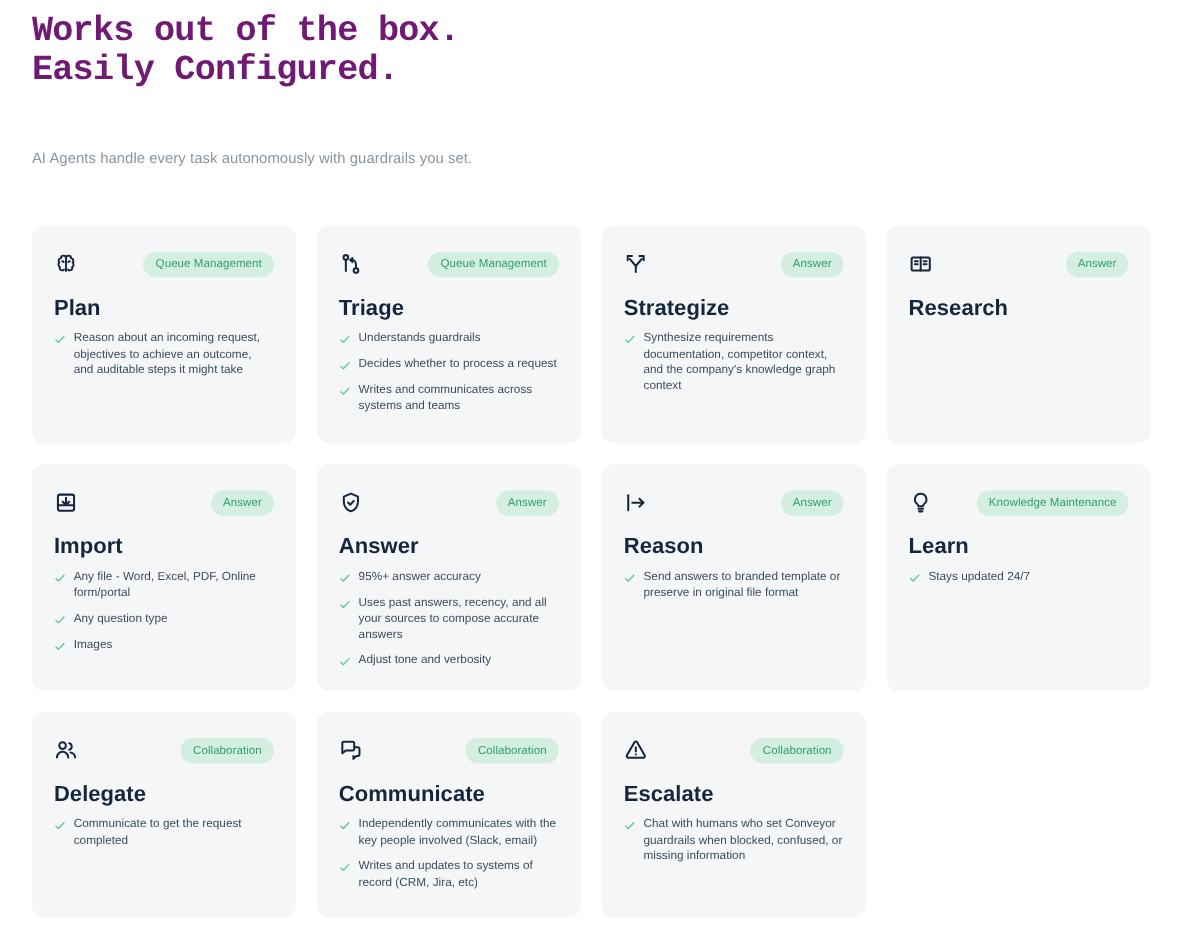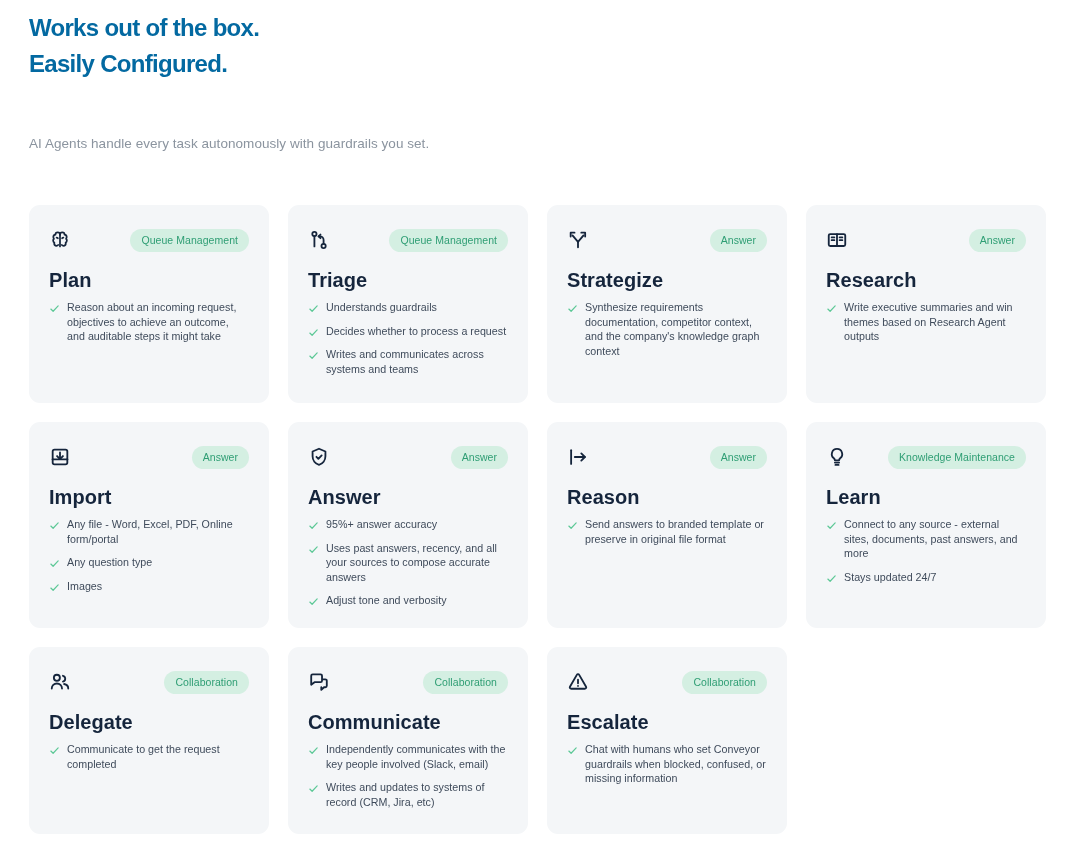--- a/index.html
+++ b/index.html
@@ -22,25 +22,26 @@
 
   
   .header {
     position: absolute;
     left: 29px;
     top: 10px;
     width: 760px;
   }
 
   .headline {
-    font-size: 24px;
+    font-size: 32px;
     line-height: 36px;
     font-weight: 700;
     letter-spacing: -0.7px;
-    color: #0369a1;
+    color: #701a75;
+    font-family: Liberation Mono, monospace;
   }
 
   .headline .line { display: block; }
 
   .subhead {
     margin-top: 53px;
     font-size: 13.5px;
     line-height: 18px;
     font-weight: 400;
     color: #8b949f;
@@ -247,30 +248,20 @@
           <span class="card-icon">
             <svg viewBox="0 0 24 24" fill="none" stroke="currentColor" stroke-width="2" stroke-linecap="round" stroke-linejoin="round">
               <rect x="3" y="5.5" width="18" height="13" rx="1.6"></rect>
               <path d="M12 5.5v13"></path>
               <path d="M6.2 9.2h2.9M6.2 12.2h2.9M14.9 9.2h2.9M14.9 12.2h2.9"></path>
             </svg>
           </span>
           <span class="badge">Answer</span>
         </div>
         <div class="card-title">Research</div>
-        <ul class="bullets">
-          <li class="bullet">
-            <span class="check-icon">
-              <svg viewBox="0 0 24 24" fill="none" stroke="currentColor" stroke-width="2.6" stroke-linecap="round" stroke-linejoin="round">
-                <path d="M4 13.2 9 18 20 6.4"></path>
-              </svg>
-            </span>
-            <span class="bullet-text">Write executive summaries and win themes based on Research Agent outputs</span>
-          </li>
-        </ul>
       </div>
       <div class="card r2">
         <div class="card-top">
           <span class="card-icon">
             <svg viewBox="0 0 24 24" fill="none" stroke="currentColor" stroke-width="2" stroke-linecap="round" stroke-linejoin="round">
               <path d="M4 14.5V18a2 2 0 0 0 2 2h12a2 2 0 0 0 2-2v-3.5"></path>
               <path d="M4 14.5V6a2 2 0 0 1 2-2h12a2 2 0 0 1 2 2v8.5"></path>
               <path d="M12 7v7"></path>
               <path d="M8.8 11 12 14.3 15.2 11"></path>
               <path d="M4 14.5h16"></path>
@@ -379,28 +370,20 @@
           <span class="badge">Knowledge Maintenance</span>
         </div>
         <div class="card-title">Learn</div>
         <ul class="bullets">
           <li class="bullet">
             <span class="check-icon">
               <svg viewBox="0 0 24 24" fill="none" stroke="currentColor" stroke-width="2.6" stroke-linecap="round" stroke-linejoin="round">
                 <path d="M4 13.2 9 18 20 6.4"></path>
               </svg>
             </span>
-            <span class="bullet-text">Connect to any source - external sites, documents, past answers, and more</span>
-          </li>
-          <li class="bullet">
-            <span class="check-icon">
-              <svg viewBox="0 0 24 24" fill="none" stroke="currentColor" stroke-width="2.6" stroke-linecap="round" stroke-linejoin="round">
-                <path d="M4 13.2 9 18 20 6.4"></path>
-              </svg>
-            </span>
             <span class="bullet-text">Stays updated 24/7</span>
           </li>
         </ul>
       </div>
       <div class="card r3">
         <div class="card-top">
           <span class="card-icon">
             <svg viewBox="0 0 24 24" fill="none" stroke="currentColor" stroke-width="2" stroke-linecap="round" stroke-linejoin="round">
               <circle cx="8.6" cy="7.4" r="3.3"></circle>
               <path d="M3 19.2c0-3.1 2.5-5.6 5.6-5.6s5.6 2.5 5.6 5.6"></path>

